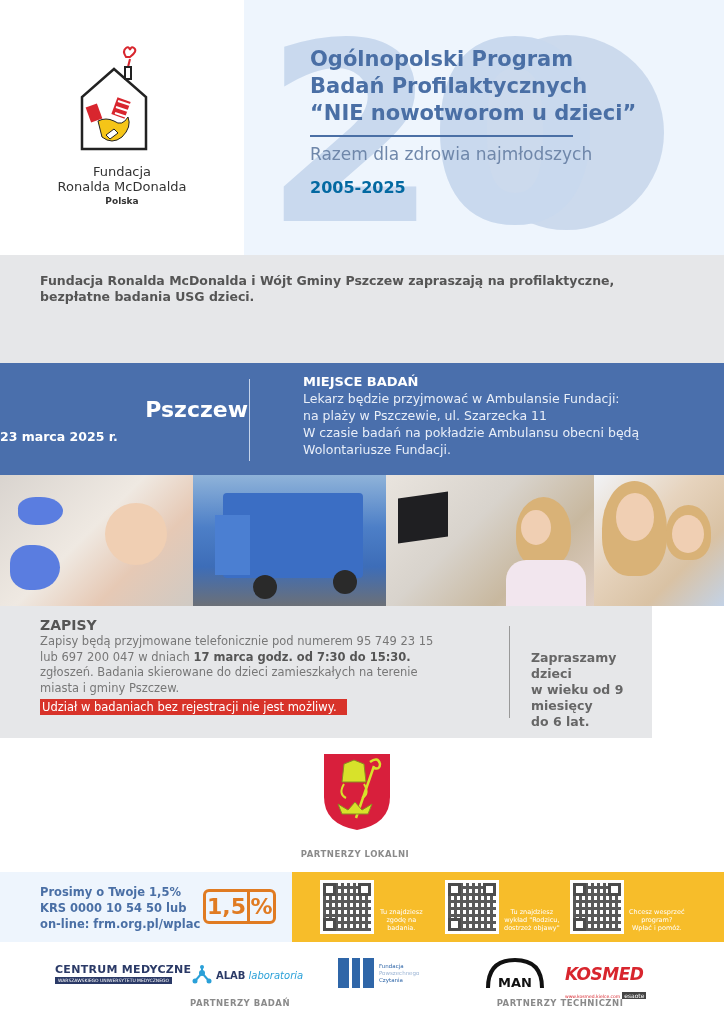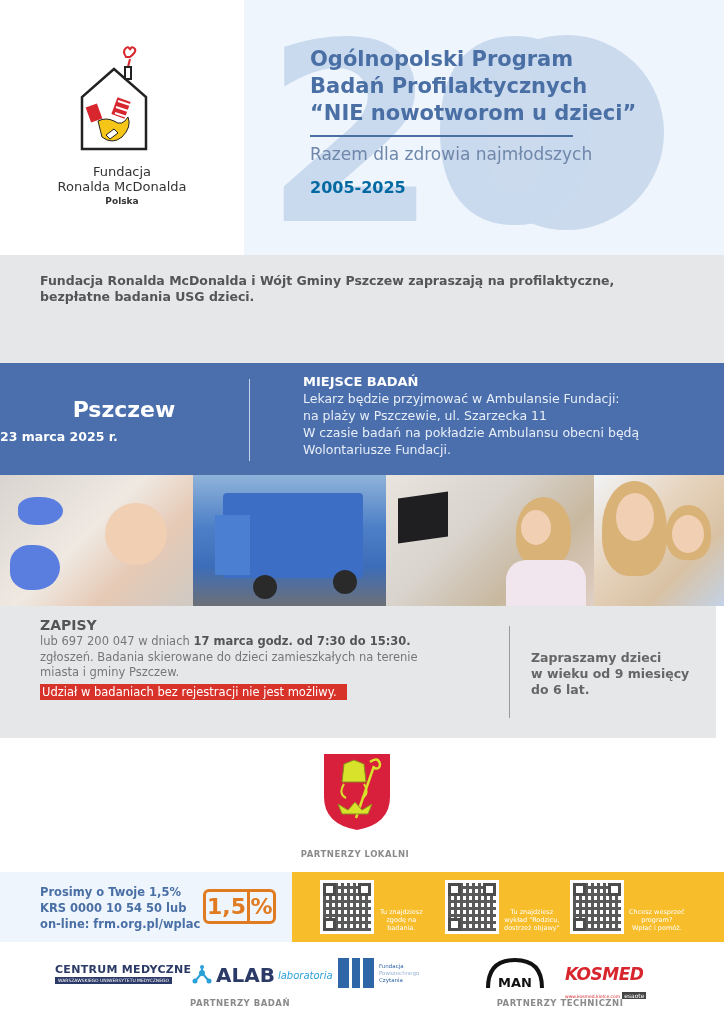--- a/index.html
+++ b/index.html
@@ -23,21 +23,21 @@
   .logo-t2 { top: 179px; font-size: 13px; }
   .logo-t3 { top: 196px; font-size: 9px; font-weight: bold; }
 
   
   .intro { left: 0; top: 255px; width: 724px; height: 108px; background: #e6e7e9; padding: 18px 40px 0 40px; }
   .intro-bold { font-size: 12.5px; font-weight: bold; color: #555; line-height: 16px; }
   .intro-text { font-size: 12.5px; color: #777; line-height: 16px; margin-top: 14px; }
 
   
   .blue { left: 0; top: 363px; width: 724px; height: 112px; background: #4a6fac; color: #fff; }
-  .city { position: absolute; left: 0; width: 248px; top: 34px; text-align: center; font-size: 22px; font-weight: bold; }
+  .city { position: absolute; left: 0; width: 248px; top: 34px; text-align: right; font-size: 22px; font-weight: bold; }
   .date { position: absolute; left: 0; width: 248px; top: 66px; text-align: left; font-size: 12.5px; font-weight: bold; }
   .vdiv { position: absolute; left: 249px; top: 16px; width: 1px; height: 82px; background: #c5d3ea; }
   .place { position: absolute; left: 303px; top: 10px; }
   .place-h { font-size: 13px; font-weight: bold; line-height: 17px; }
   .place-t { font-size: 12.5px; line-height: 17px; color: #e8eef8; }
 
   
   .photos { left: 0; top: 475px; width: 724px; height: 131px; display: flex; }
   .photo { height: 131px; position: relative; overflow: hidden; }
   .ph1 { width: 193px; background: linear-gradient(135deg, #d9d4cf 0%, #efe9e2 45%, #e6c9b5 70%, #cfcac4 100%); }
@@ -46,21 +46,21 @@
   .ph4 { width: 130px; background: linear-gradient(135deg, #f1f3f6 0%, #e6d3bd 40%, #d9c2a4 70%, #c3d2e6 100%); }
   .glove { position: absolute; background: #5a7de0; border-radius: 40% 50% 50% 40%; }
   .truck { position: absolute; left: 30px; top: 18px; width: 140px; height: 85px; background: #3b6ec4; border-radius: 4px; }
   .truck-cab { position: absolute; left: 22px; top: 40px; width: 35px; height: 60px; background: #4b7fd2; }
   .wheel { position: absolute; width: 24px; height: 24px; border-radius: 50%; background: #2a2a2a; }
   .screen { position: absolute; left: 12px; top: 20px; width: 50px; height: 45px; background: #1f1f22; transform: skewY(-8deg); }
   .face { position: absolute; border-radius: 50%; background: #f0cfb3; }
   .hair { position: absolute; border-radius: 50% 50% 40% 40%; background: #d9b277; }
 
   
-  .zapisy { left: 0; top: 606px; width: 716px; height: 132px; background: #e6e7e9; }
+  .zapisy { left: 0; top: 606px; width: 652px; height: 132px; background: #e6e7e9; }
   .zap-left { position: absolute; left: 40px; top: 10px; width: 460px; }
   .zap-h { font-size: 14px; font-weight: bold; color: #555; line-height: 18px; }
   .zap-t { font-size: 11.5px; color: #777; line-height: 15.5px; }
   .zap-t b { color: #555; }
   .zap-red { display: inline-block; background: #d8332a; color: #fff; font-size: 11.5px; padding: 0 10px 0 2px; line-height: 16px; margin-top: 1px; }
   .zap-div { position: absolute; left: 509px; top: 20px; width: 1px; height: 92px; background: #999; }
   .zap-right { position: absolute; left: 531px; top: 44px; font-size: 12.5px; font-weight: bold; color: #666; line-height: 16px; }
 
   
   .crest { left: 322px; top: 752px; width: 70px; height: 80px; }
@@ -80,21 +80,21 @@
       repeating-linear-gradient(0deg, #222 0 3px, transparent 3px 7px);
       opacity: 0.75; position: relative; }
   .qr-fp { position: absolute; width: 13px; height: 13px; border: 3px solid #111; background: #fff; }
   .qr-cap { position: absolute; top: 36px; font-size: 6.5px; color: #fff; line-height: 8px; text-align: center; }
 
   
   .logo-cm { left: 55px; top: 963px; width: 117px; height: 24px; }
   .cm-top { font-size: 11px; font-weight: bold; color: #2b3a67; letter-spacing: 0.3px; white-space: nowrap; }
   .cm-bot { background: #2b3a67; color: #fff; font-size: 4.5px; text-align: center; padding: 1px 0; margin-top: 1px; white-space: nowrap; }
   .logo-alab { left: 192px; top: 962px; height: 26px; display: flex; align-items: center; }
-  .alab-b { font-size: 20px; font-weight: bold; color: #2b3a67; margin-left: 4px; }
+  .alab-b { font-size: 10px; font-weight: bold; color: #2b3a67; margin-left: 4px; }
   .alab-i { font-size: 10px; font-style: italic; color: #2aa0d8; margin-left: 3px; }
   .logo-fpc { left: 338px; top: 958px; display: flex; align-items: center; }
   .fpc-mark { width: 36px; height: 30px; background: linear-gradient(90deg, #2f66a8 0 30%, #ffffff 30% 40%, #2f66a8 40% 60%, #ffffff 60% 70%, #2f66a8 70%); }
   .fpc-t { font-size: 5.5px; color: #2f66a8; margin-left: 5px; line-height: 7px; }
   .logo-man { left: 484px; top: 958px; width: 62px; height: 32px; }
   .logo-kosmed { left: 565px; top: 965px; }
   .kos-t { font-size: 17px; font-weight: bold; color: #d8262e; letter-spacing: -0.5px; line-height: 18px; font-style: italic; }
   .kos-s { font-size: 4.5px; color: #d8262e; }
   .kos-e { display: inline-block; background: #444; color: #fff; font-size: 6px; padding: 0 2px; margin-left: 2px; }
   .lbl-badan { left: 180px; top: 998px; width: 120px; }
@@ -172,20 +172,21 @@
     <div class="hair" style="left:8px;top:6px;width:65px;height:95px;"></div>
     <div class="face" style="left:22px;top:18px;width:38px;height:48px;"></div>
     <div class="hair" style="left:72px;top:30px;width:45px;height:55px;"></div>
     <div class="face" style="left:78px;top:40px;width:32px;height:38px;"></div>
   </div>
 </div>
 
 <div class="abs zapisy">
   <div class="zap-left">
     <div class="zap-h">ZAPISY</div>
+    <div class="zap-t">Zapisy będą przyjmowane telefonicznie pod numerem 95 749 23 15</div>
     <div class="zap-t"><span>lub 697 200 047 w dniach </span><b>17 marca godz. od 7:30 do 15:30.</b></div>
     <div class="zap-t">zgłoszeń. Badania skierowane do dzieci zamieszkałych na terenie</div>
     <div class="zap-t">miasta i gminy Pszczew.</div>
     <div class="zap-red">Udział w badaniach bez rejestracji nie jest możliwy.</div>
   </div>
   <div class="zap-div"></div>
   <div class="zap-right">
     <div>Zapraszamy dzieci</div>
     <div>w wieku od 9 miesięcy</div>
     <div>do 6 lat.</div>

